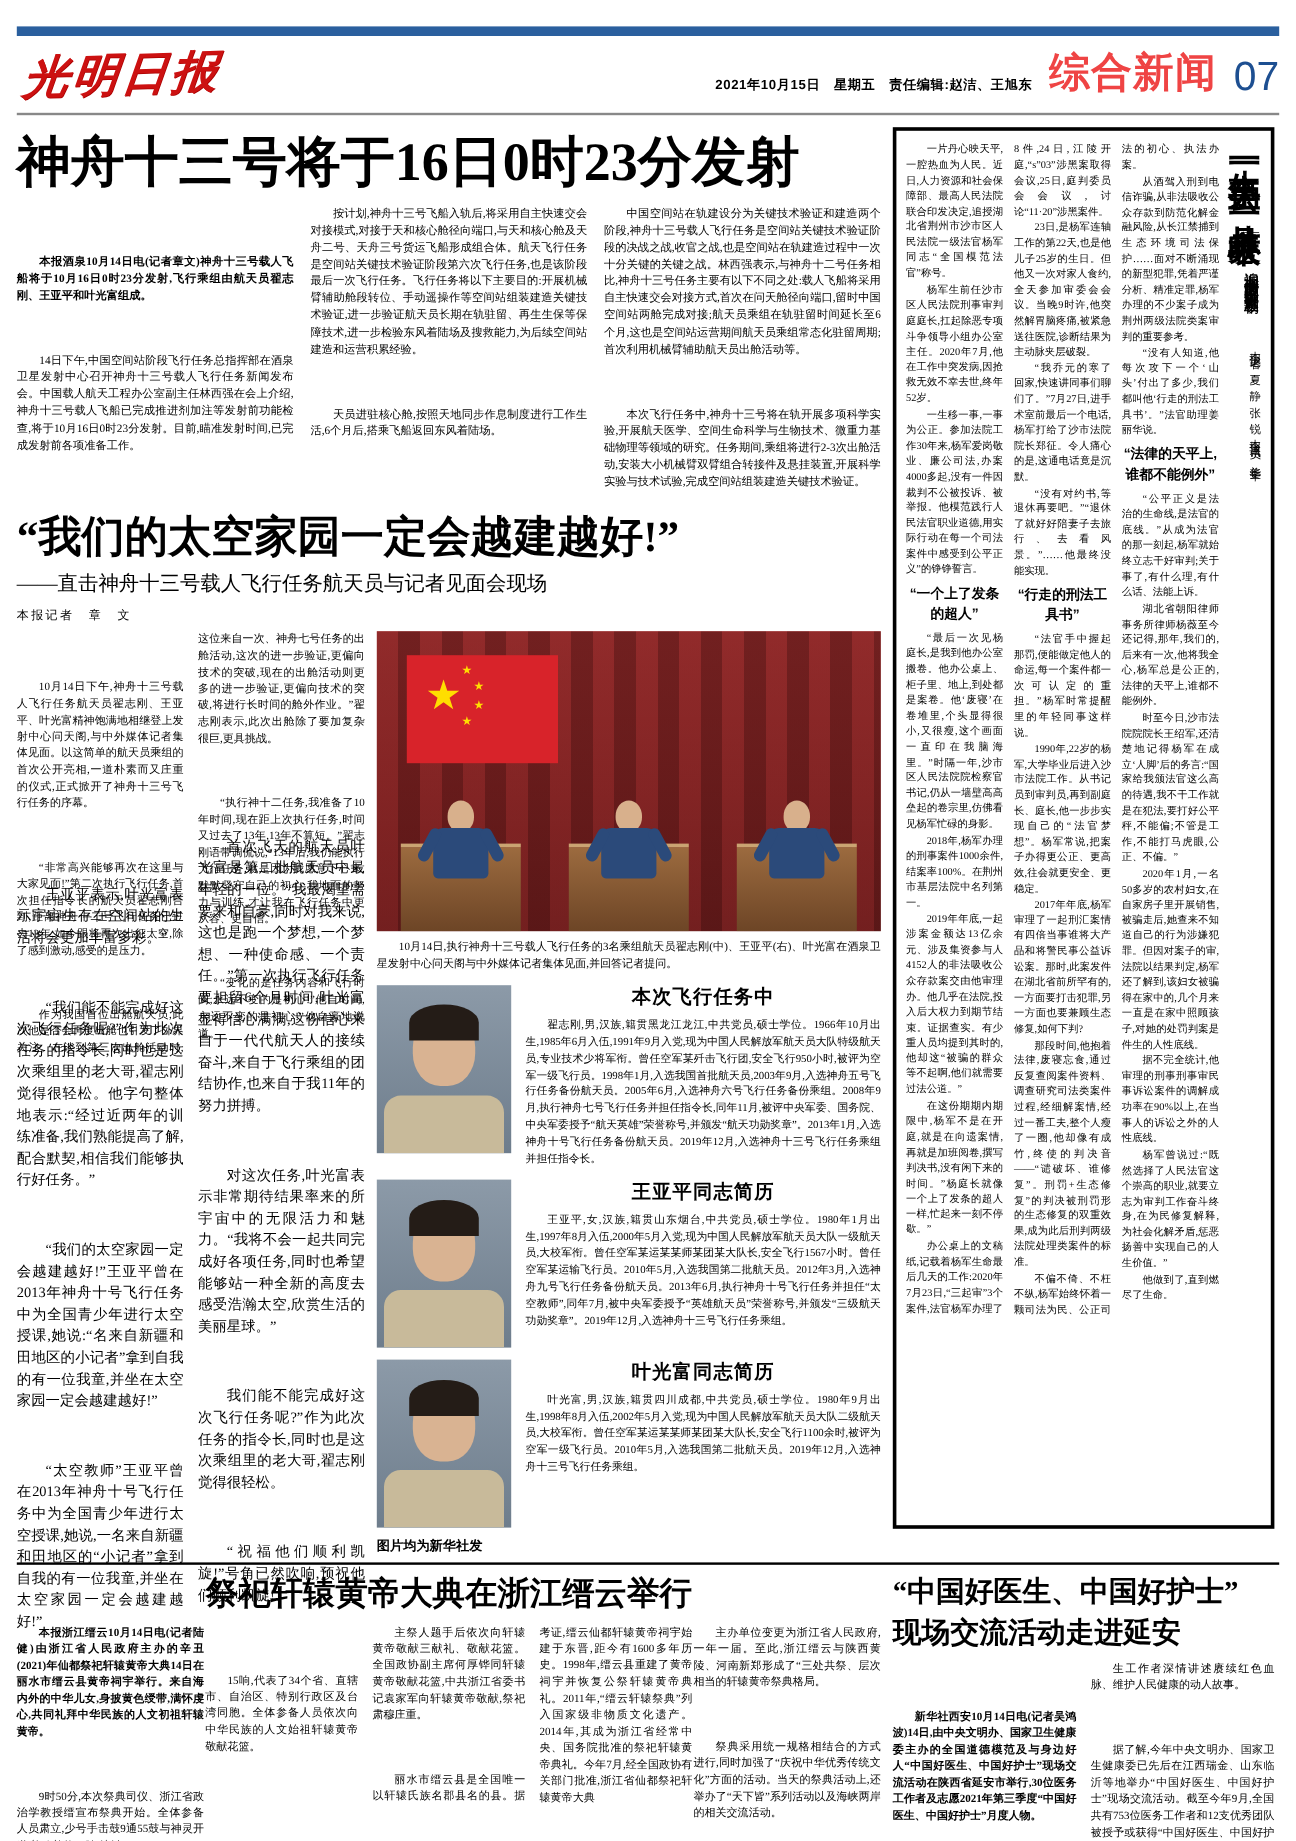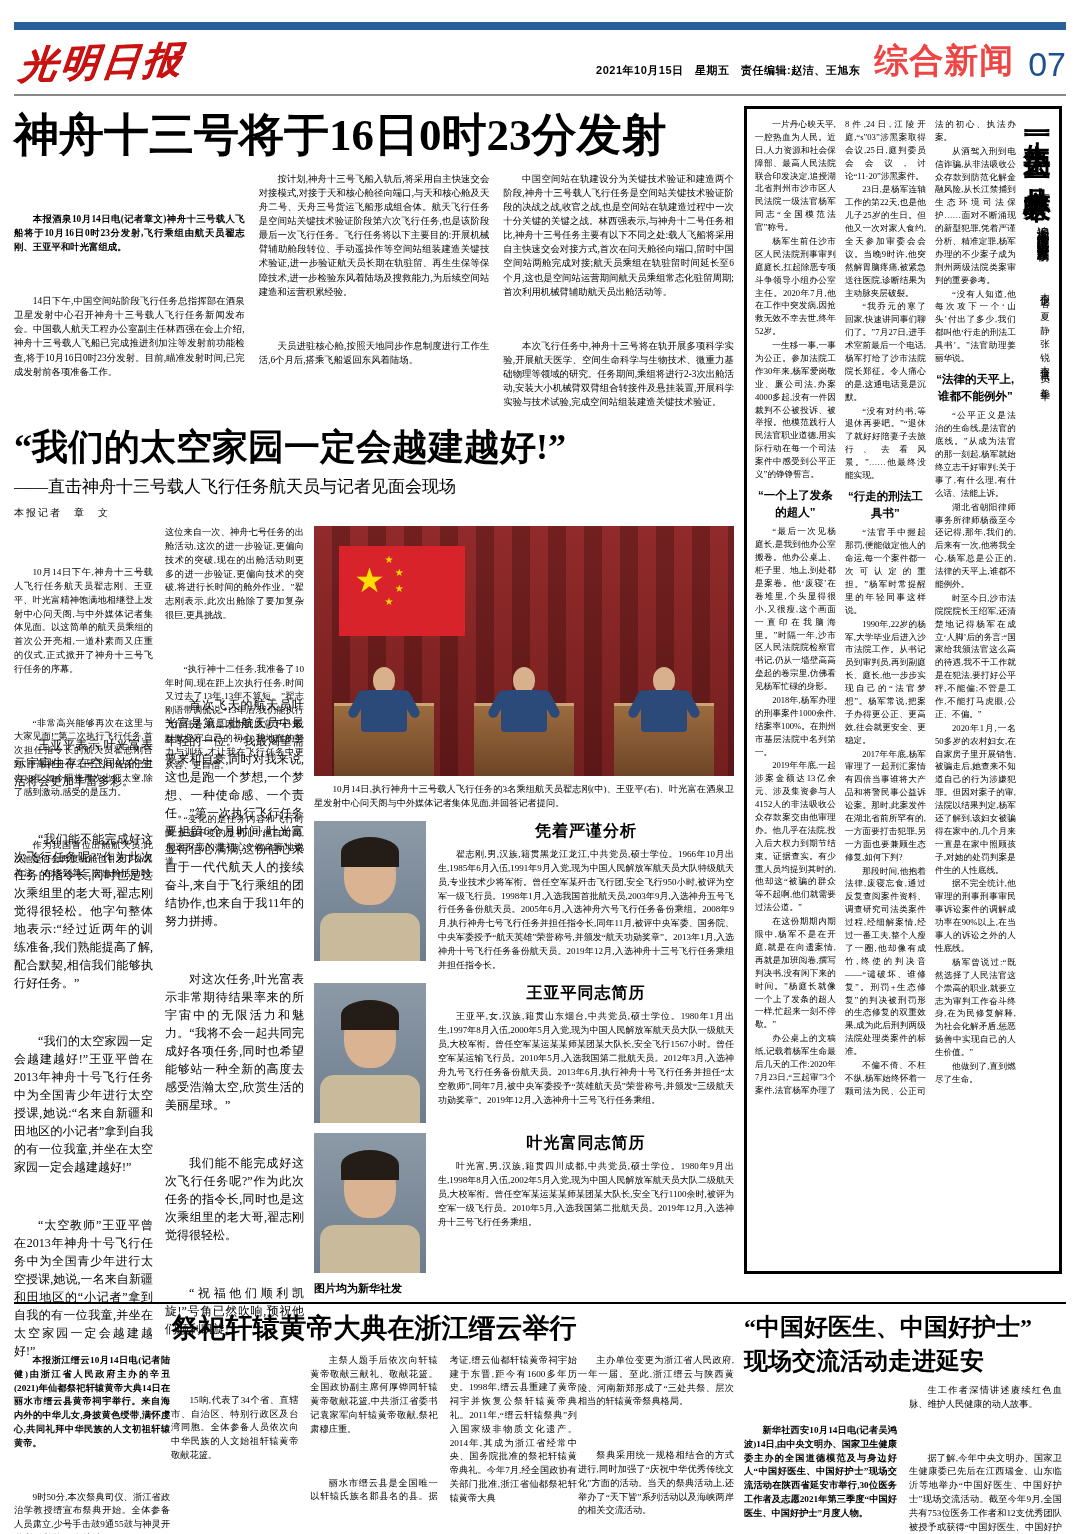--- a/index.html
+++ b/index.html
@@ -209,21 +209,21 @@
           </div>
           <div class="caption">10月14日,执行神舟十三号载人飞行任务的3名乘组航天员翟志刚(中)、王亚平(右)、叶光富在酒泉卫星发射中心问天阁与中外媒体记者集体见面,并回答记者提问。</div>
 
           <div class="bio">
             <div class="bio-photo">
               <div class="f-body"></div>
               <div class="f-head"></div>
               <div class="f-hair"></div>
             </div>
             <div class="bio-text">
-              <div class="bio-title">凭着严谨分析</div>
+              <div class="bio-title">本次飞行任务中</div>
               <div class="bio-body">翟志刚,男,汉族,籍贯黑龙江龙江,中共党员,硕士学位。1966年10月出生,1985年6月入伍,1991年9月入党,现为中国人民解放军航天员大队特级航天员,专业技术少将军衔。曾任空军某歼击飞行团,安全飞行950小时,被评为空军一级飞行员。1998年1月,入选我国首批航天员,2003年9月,入选神舟五号飞行任务备份航天员。2005年6月,入选神舟六号飞行任务备份乘组。2008年9月,执行神舟七号飞行任务并担任指令长,同年11月,被评中央军委、国务院、中央军委授予“航天英雄”荣誉称号,并颁发“航天功勋奖章”。2013年1月,入选神舟十号飞行任务备份航天员。2019年12月,入选神舟十三号飞行任务乘组并担任指令长。</div>
             </div>
           </div>
 
           <div class="bio">
             <div class="bio-photo">
               <div class="f-body"></div>
               <div class="f-head"></div>
               <div class="f-hair"></div>
             </div>

